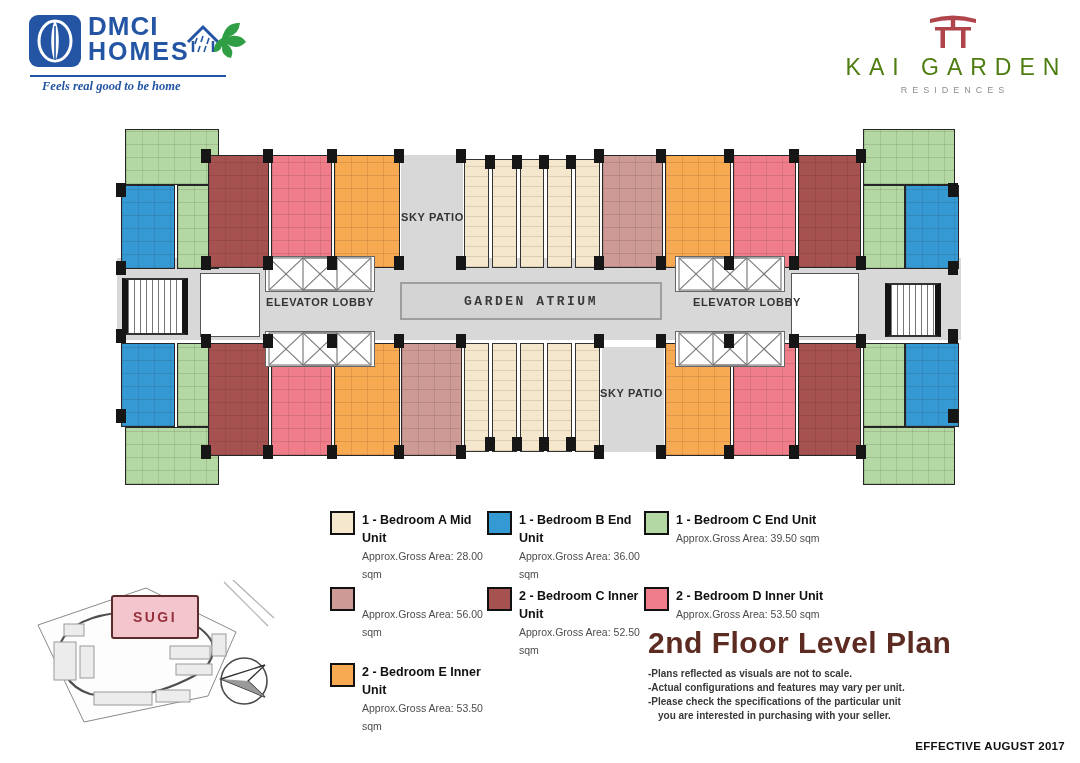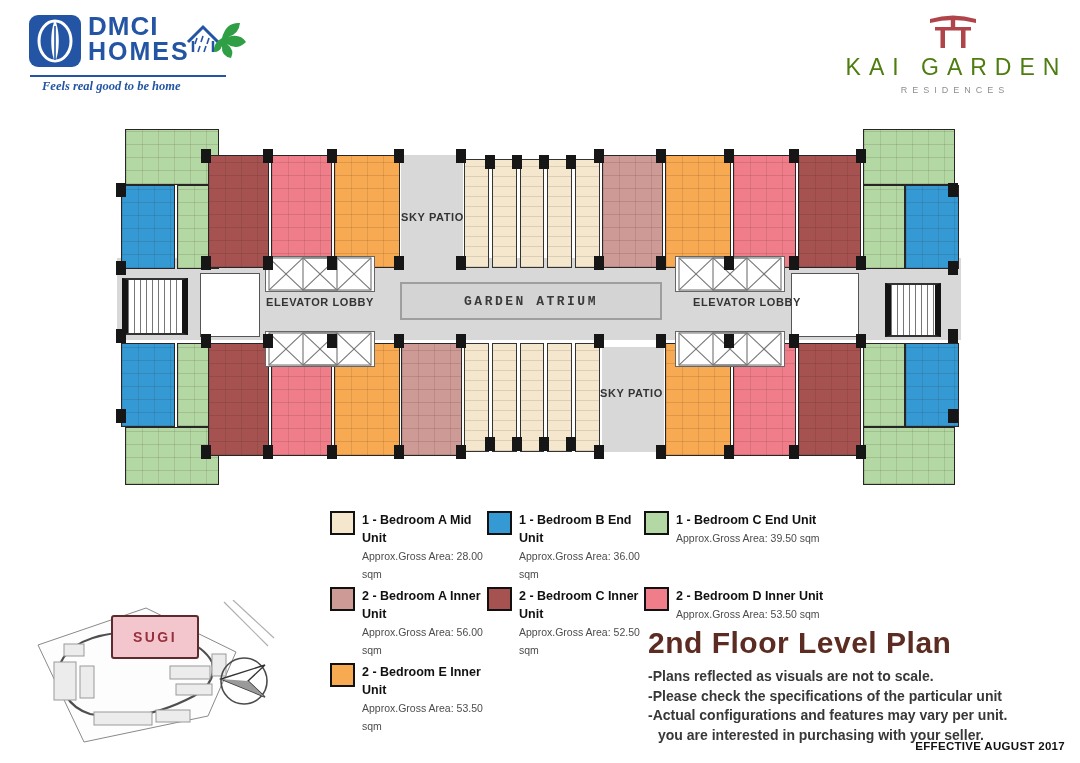--- a/index.html
+++ b/index.html
@@ -53,31 +53,31 @@
 
   
   #legend { position:absolute; left:330px; top:510px; display:grid;
     grid-template-columns:157px 157px 190px; row-gap:4px; }
   .legend-item { display:flex; gap:7px; align-items:flex-start; }
   .swatch { width:25px; height:24px; border:2px solid #111; flex:0 0 auto; margin-top:1px; }
   .legend-label { font-size:12.5px; font-weight:bold; color:#101010; line-height:1.15; }
   .legend-area { font-size:10.5px; color:#4c4c4c; line-height:1.2; }
 
   
-  #sitemap { position:absolute; left:28px; top:600px; width:250px; height:160px; }
+  #sitemap { position:absolute; left:28px; top:580px; width:250px; height:160px; }
   .sugi-label { position:absolute; left:84px; top:16px; width:86px; height:42px;
     display:flex; align-items:center; justify-content:center;
     font-size:14px; font-weight:bold; letter-spacing:2.5px; color:var(--sugi_text); }
   #compass { position:absolute; left:216px; top:653px; }
 
   
   #title-block { position:absolute; left:648px; top:626px; width:430px; }
   .plan-title { font-size:30px; font-weight:bold; color:var(--title_maroon); letter-spacing:0.5px; }
   .notes { margin-top:7px; }
-  .note { font-size:14px; font-weight:bold; color:#383838; line-height:1.4; }
+  .note { font-size:10px; font-weight:bold; color:#383838; line-height:1.4; }
   .note.indent { padding-left:10px; }
   #effective { position:absolute; right:15px; top:740px; font-size:11.5px; font-weight:bold;
     color:#111; letter-spacing:0.3px; }
 </style>
 </head>
 <body>
 
 <div class="dmci-logo">
   <div class="dmci-row">
     <span>
@@ -319,21 +319,21 @@
     <span><span class="legend-label">1 - Bedroom B End Unit</span><br>
     <span class="legend-area">Approx.Gross Area: 36.00 sqm</span></span>
   </div>
   <div class="legend-item">
     <span class="swatch" style="background: rgb(180, 216, 164);"></span>
     <span><span class="legend-label">1 - Bedroom C End Unit</span><br>
     <span class="legend-area">Approx.Gross Area: 39.50 sqm</span></span>
   </div>
   <div class="legend-item">
     <span class="swatch" style="background: rgb(205, 154, 149);"></span>
-    <span><span class="legend-label">2 - Bedroom A Inner Unit</span><br>
+    <span><br>
     <span class="legend-area">Approx.Gross Area: 56.00 sqm</span></span>
   </div>
   <div class="legend-item">
     <span class="swatch" style="background: rgb(166, 82, 80);"></span>
     <span><span class="legend-label">2 - Bedroom C Inner Unit</span><br>
     <span class="legend-area">Approx.Gross Area: 52.50 sqm</span></span>
   </div>
   <div class="legend-item">
     <span class="swatch" style="background: rgb(239, 126, 138);"></span>
     <span><span class="legend-label">2 - Bedroom D Inner Unit</span><br>
@@ -372,19 +372,19 @@
     <circle cx="28" cy="28" r="23" fill="none" stroke="#4a4a4a" stroke-width="1.6"></circle>
     <polygon points="5,26 49,12 32,28 49,44" fill="#ffffff" stroke="#333" stroke-width="1.4"></polygon>
     <polygon points="5,26 49,44 32,28" fill="#9a9a9a"></polygon>
   </svg>
 </span>
 
 <div id="title-block">
   <div class="plan-title">2nd Floor Level Plan</div>
   <div class="notes">
     <div class="note">-Plans reflected as visuals are not to scale.</div>
+    <div class="note">-Actual configurations and features may vary per unit.</div>
     <div class="note">-Please check the specifications of the particular unit</div>
-    <div class="note">-Actual configurations and features may vary per unit.</div>
     <div class="note indent">you are interested in purchasing with your seller.</div>
   </div>
 </div>
 
 <div id="effective">EFFECTIVE AUGUST 2017</div>
 
 </body></html>

